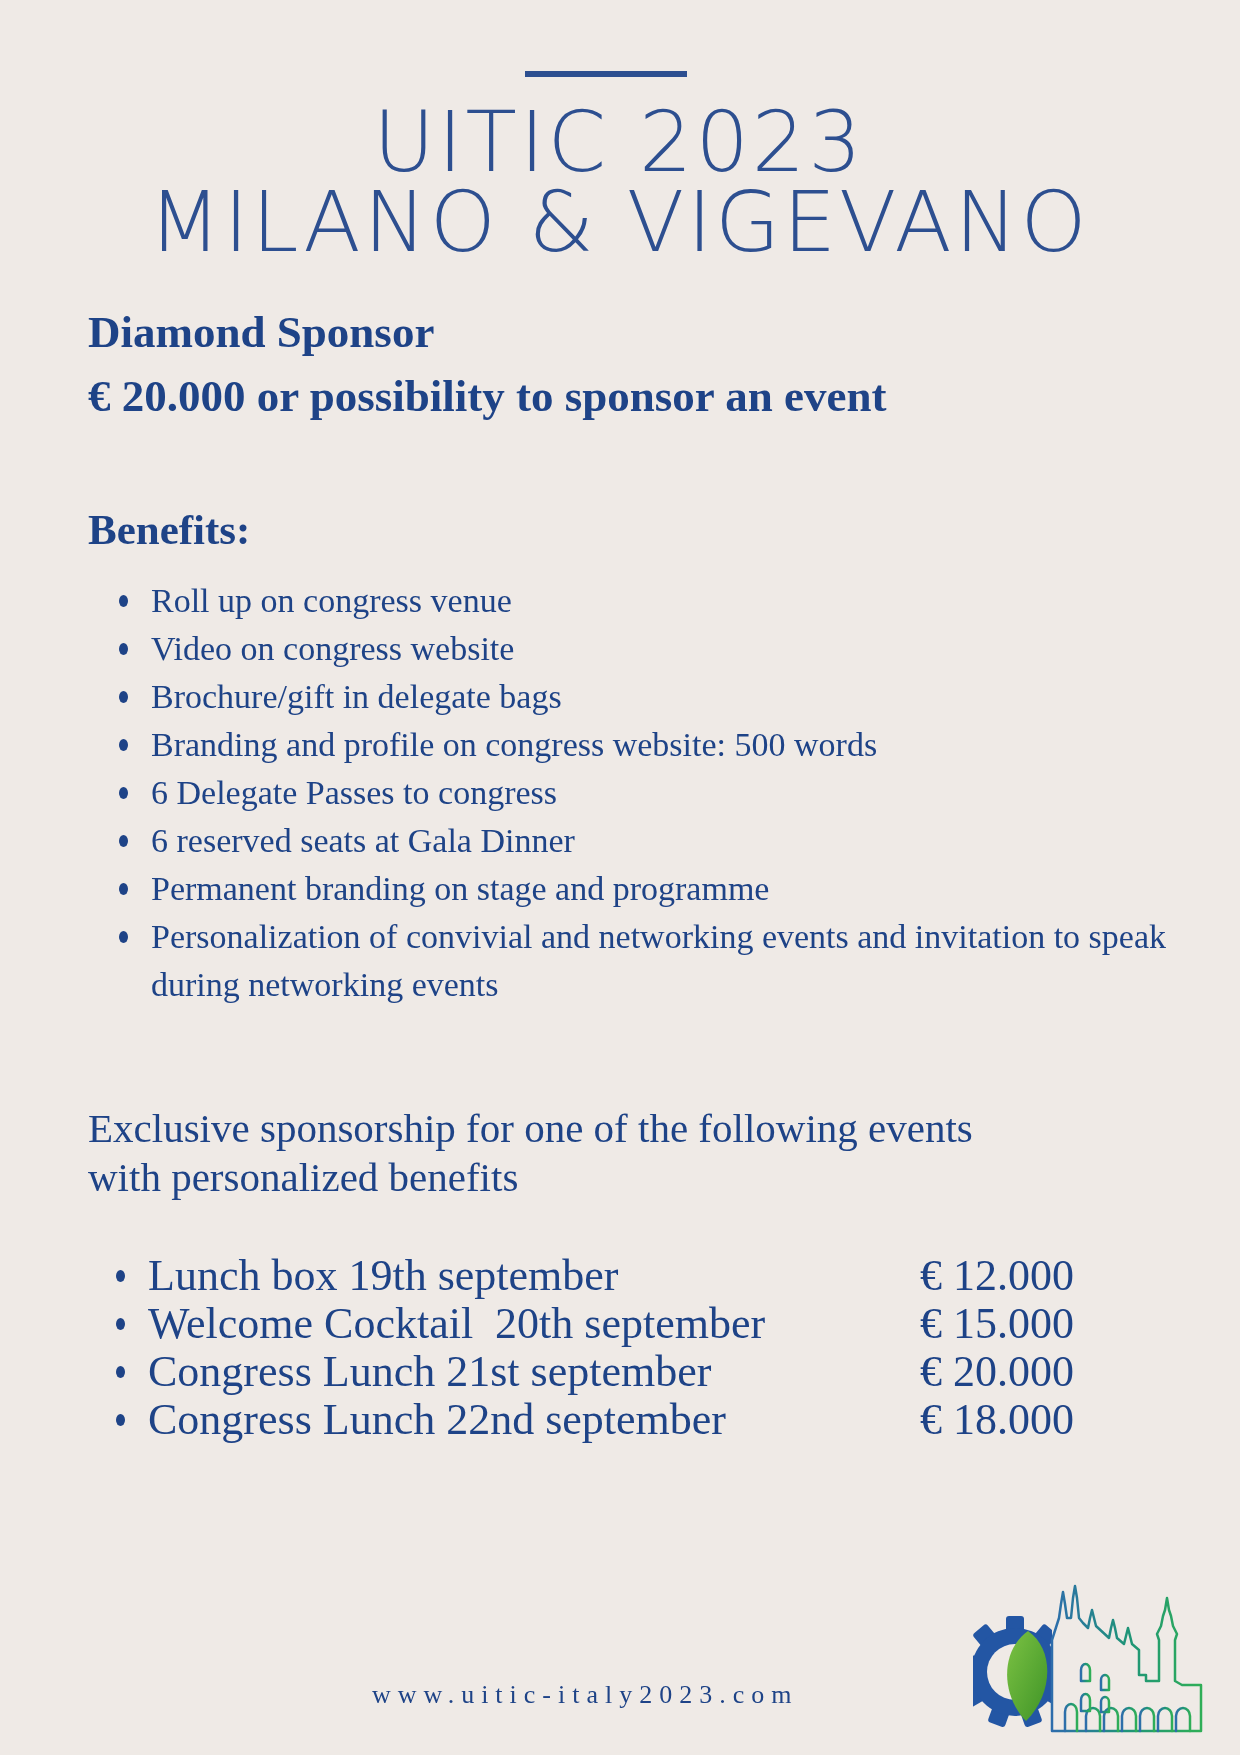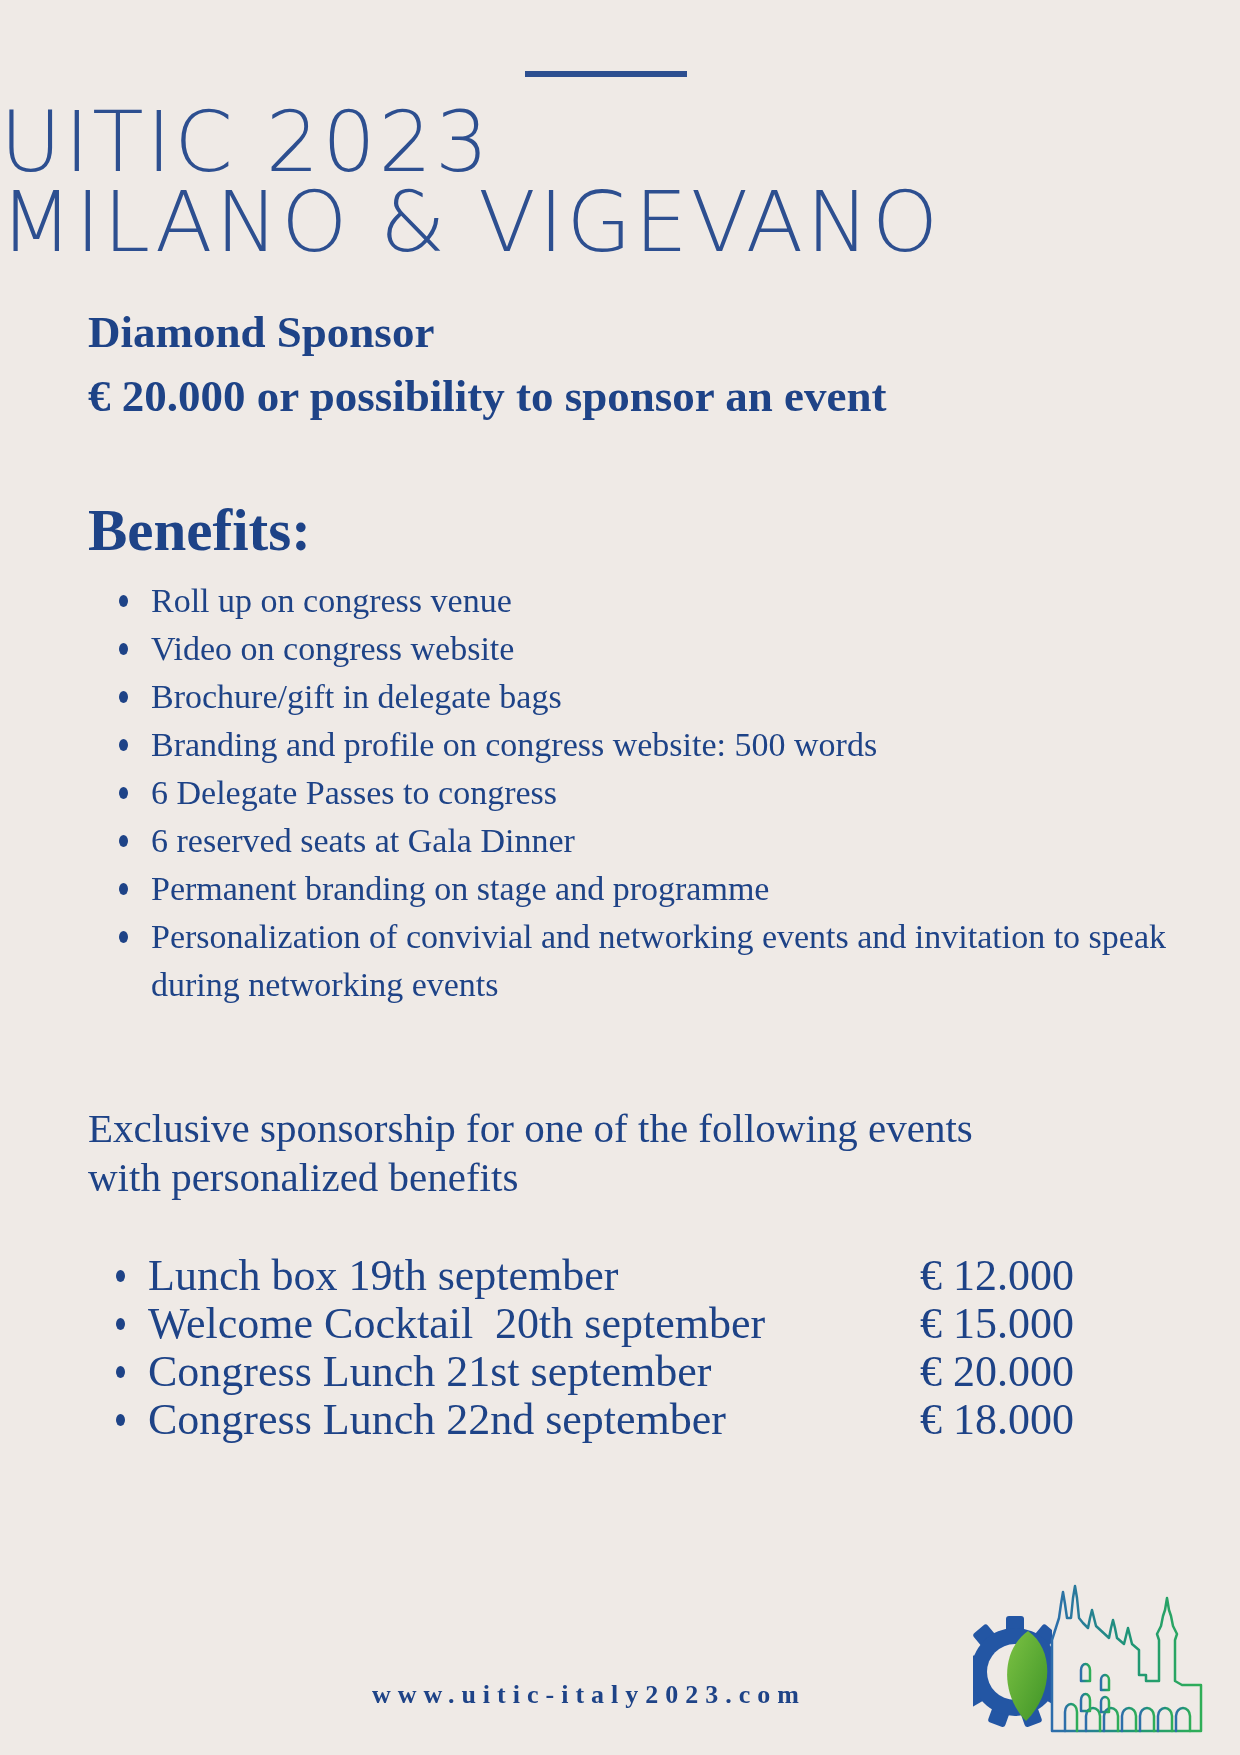--- a/index.html
+++ b/index.html
@@ -8,35 +8,36 @@
     background:#efeae6; overflow:hidden;
     color:#1e4387;
     font-family:"Liberation Serif", serif;
   }
   .rule {
     position:absolute; left:525px; top:71px; width:162px; height:6px;
     background:#2d4f90;
   }
   .title {
     position:absolute; left:0; top:102px; width:1238px;
+    text-align:center;
     font-family:"DejaVu Sans","Liberation Sans",sans-serif;
     font-weight:200; font-size:84px; line-height:80px;
     letter-spacing:3px; color:#2d4f90;
   }
   .h-sponsor {
     position:absolute; left:88px; top:304px; margin:0;
     font-size:45px; font-weight:bold; line-height:56px;
   }
   .h-sub {
     position:absolute; left:88px; top:361px; margin:0; width:930px;
     font-size:45px; font-weight:bold; line-height:70px;
   }
   .h-benefits {
     position:absolute; left:88px; top:502px; margin:0;
-    font-size:59px; font-weight:bold; line-height:56px;
+    font-size:43px; font-weight:bold; line-height:56px;
   }
   ul.benefits {
     position:absolute; left:119px; top:577px; margin:0; padding:0;
     list-style:none; width:1072px;
   }
   ul.benefits li {
     position:relative; padding-left:32px; max-width:1040px;
     font-size:34px; line-height:48px;
   }
   ul.benefits li::before, ul.events li::before {
@@ -51,21 +52,21 @@
     position:absolute; left:116px; top:1252px; margin:0; padding:0;
     list-style:none; width:1020px;
   }
   ul.events li {
     position:relative; padding-left:32px;
     font-size:44px; line-height:48px; white-space:pre;
   }
   ul.events .price { position:absolute; left:804px; top:0; }
   .website {
     position:absolute; left:372px; top:1680px;
-    font-size:26px; font-weight:bold; letter-spacing:7px;
+    font-size:26px; font-weight:normal; letter-spacing:7px;
   }
   .logo { position:absolute; left:973px; top:1578px; width:235px; height:162px; }
 </style>
 </head>
 <body>
 
 <div class="page">
 
   <div class="rule"></div>
 

